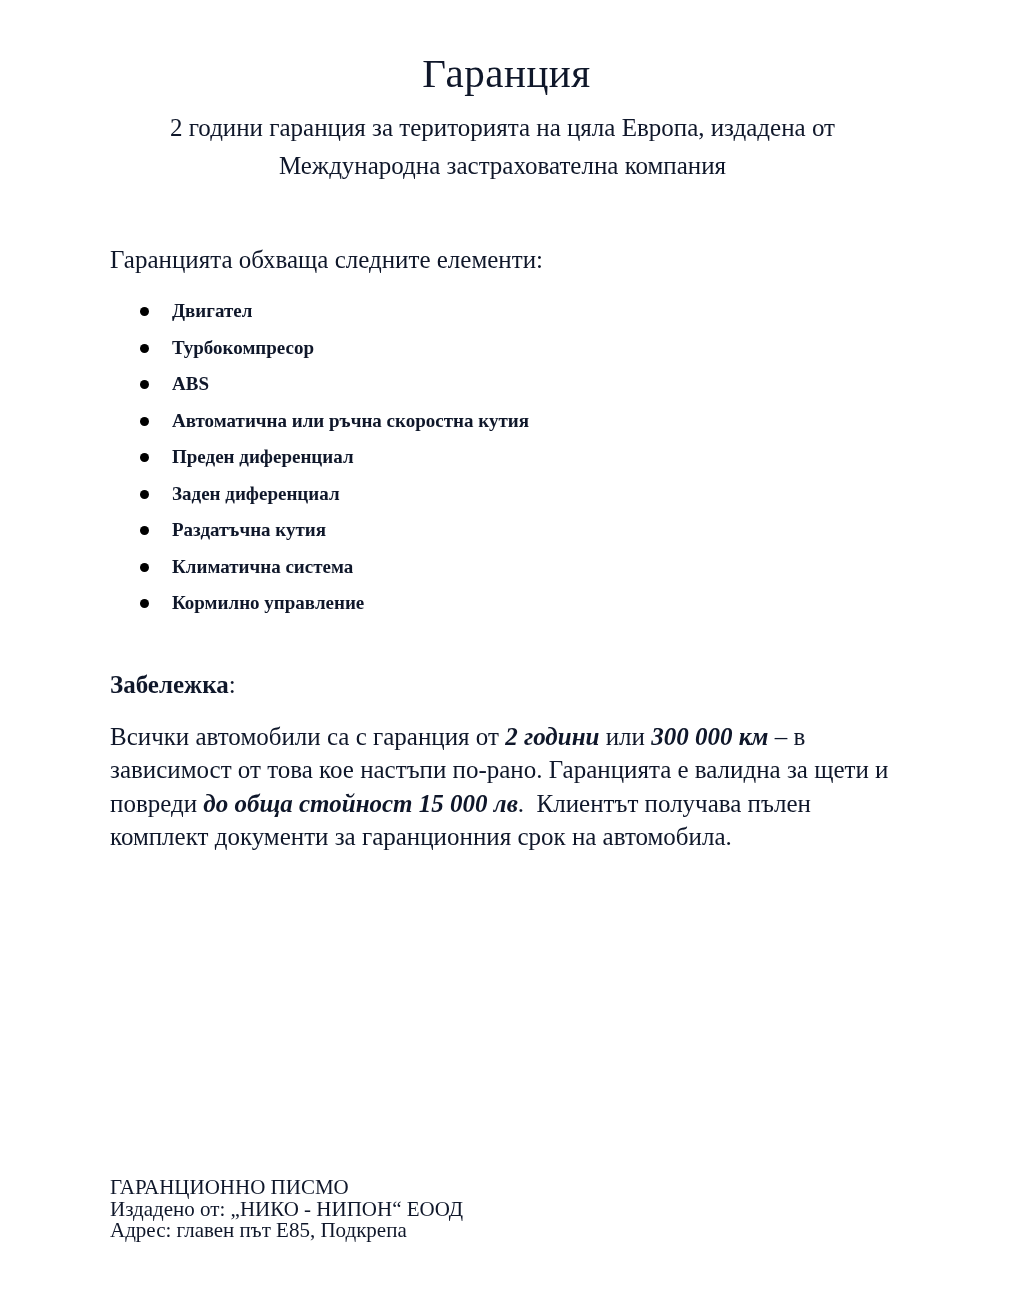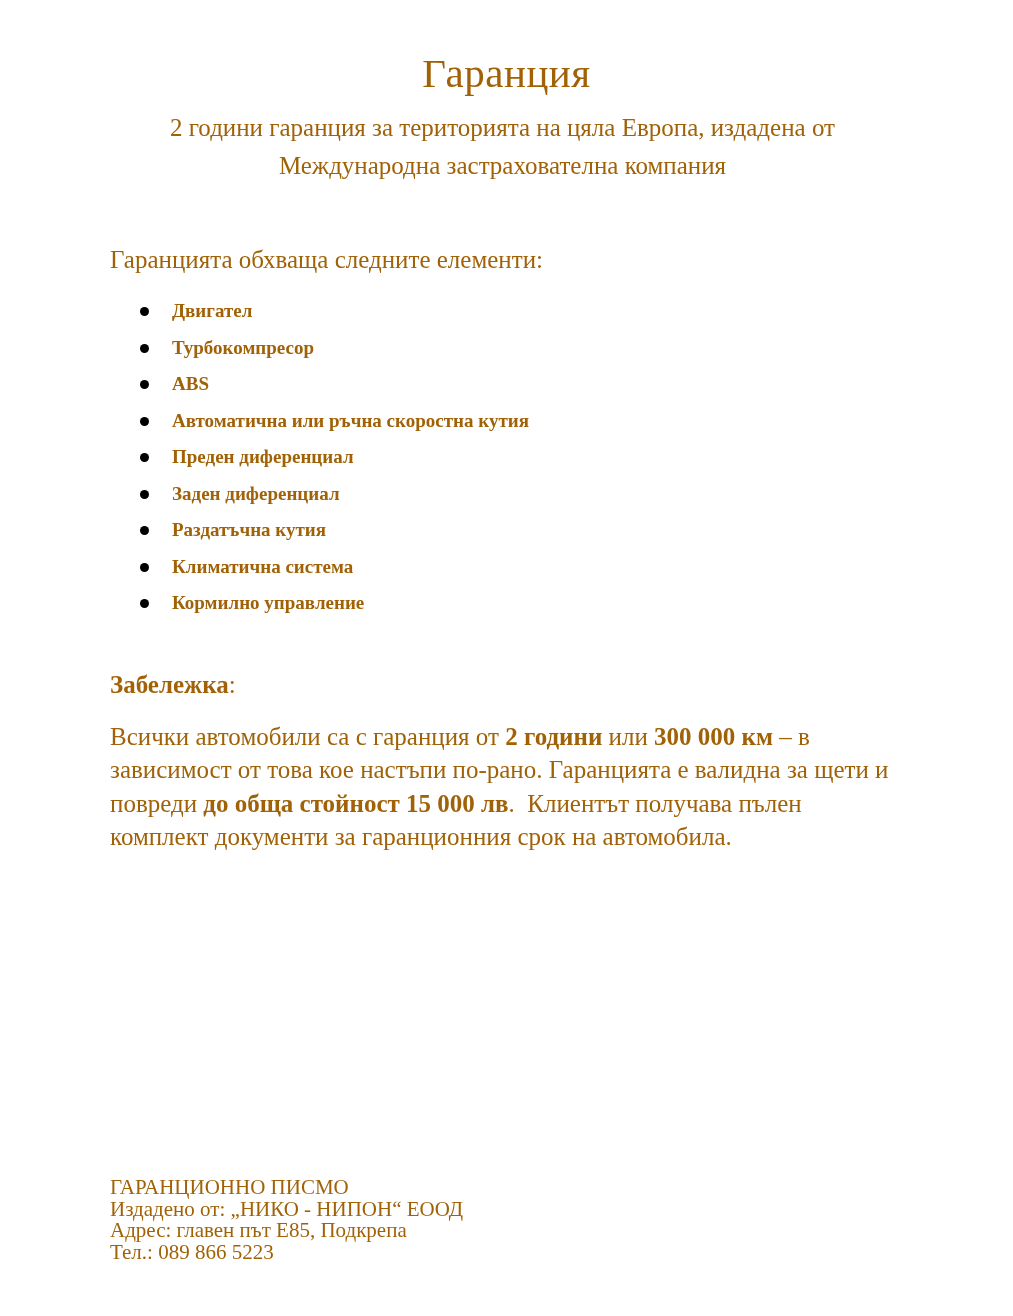--- a/index.html
+++ b/index.html
@@ -5,21 +5,21 @@
   html, body {
     margin: 0;
     padding: 0;
     background: #ffffff;
   }
   .page {
     position: relative;
     width: 1013px;
     height: 1316px;
     background: #ffffff;
-    color: #a16207;
+    color: #0f172a;
     font-family: "Liberation Serif", "DejaVu Serif", serif;
     overflow: hidden;
     border-radius: 31px;
   }
   .title {
     margin: 0;
     padding-top: 50px;
     text-align: center;
     font-size: 41px;
     font-weight: normal;
@@ -66,21 +66,21 @@
     line-height: 34px;
   }
   .note-heading b { font-weight: bold; }
   .note-paragraph {
     margin: 18px 0 0 110px;
     width: 792px;
     font-size: 25px;
     line-height: 33.5px;
     white-space: pre-wrap;
   }
-  .note-paragraph b { font-weight: bold; }
+  .note-paragraph b { font-weight: bold; font-style: italic; }
   .footer {
     position: absolute;
     left: 110px;
     top: 1177px;
     font-size: 21px;
     line-height: 21.5px;
   }
 </style>
 </head>
 <body>
@@ -109,16 +109,15 @@
     </ul>
 
   <p class="note-heading"><b>Забележка</b><span>:</span></p>
 
   <p class="note-paragraph"><span>Всички автомобили са с гаранция от </span><b>2 години</b><span> или </span><b>300 000 км</b><span> – в зависимост от това кое настъпи по-рано. Гаранцията е валидна за щети и повреди </span><b>до обща стойност 15 000 лв</b><span>.  Клиентът получава пълен комплект документи за гаранционния срок на автомобила.</span></p>
 
   <div class="footer">
       <div>ГАРАНЦИОННО ПИСМО</div>
       <div>Издадено от: „НИКО - НИПОН“ ЕООД</div>
       <div>Адрес: главен път Е85, Подкрепа</div>
-      <div>Тел.: 089 866 5223</div>
     </div>
 
 </div>
 
 </body></html>

